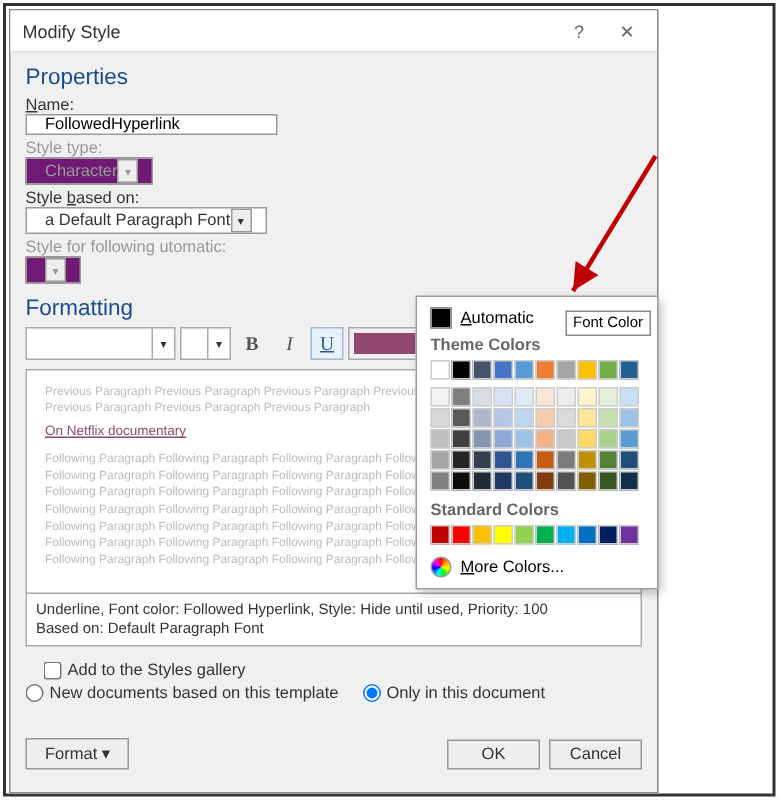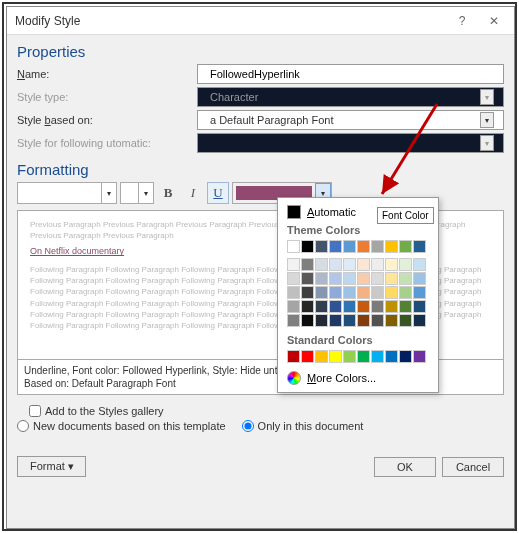--- a/index.html
+++ b/index.html
@@ -1,29 +1,29 @@
 <!DOCTYPE html>
 <html><head>
 <meta charset="utf-8">
 <style>
   * { box-sizing: border-box; margin: 0; padding: 0; font-family: 'Segoe UI', Tahoma, sans-serif; }
   body { background: #fff; width: 519px; height: 533px; overflow: hidden; position: relative; }
   .outer-border { border: 2px solid #333; width: 515px; height: 529px; margin: 2px; background: #fff; position: relative; }
-  .dialog { border: 1px solid #888; width: 509px; height: 523px; margin: 2px; background: #f0f0f0; position: relative; }
+  .dialog { border: 1px solid #888; width: 433px; height: 523px; margin: 2px; background: #f0f0f0; position: relative; }
   .titlebar { height: 28px; background: #fff; display: flex; align-items: center; padding: 0 4px; border-bottom: 1px solid #ddd; }
   .titlebar .title { font-size: 12px; color: #333; flex: 1; padding-left: 4px; }
   .titlebar .btn { width: 32px; height: 26px; display: flex; align-items: center; justify-content: center; font-size: 12px; color: #666; }
   .body { padding: 6px 10px 8px 10px; font-size: 11px; color: #333; }
   .section-hdr { font-size: 15px; color: #1a4d8f; margin: 2px 0 4px 0; }
-  .row { display: flex; align-items: center; margin-bottom: 3px; }
+  .row { display: flex; align-items: flex-start; margin-bottom: 3px; flex-direction: column; }
   .row .lbl { width: 180px; font-size: 11px; color: #333; }
   .row .lbl.disabled { color: #999; }
   .row input.txt, .row .combo { flex: 1; height: 20px; border: 1px solid #999; background: #fff; font-size: 11px; padding: 0 12px; }
   .row .combo { display: flex; align-items: center; justify-content: space-between; }
-  .row .combo.disabled { background: #0f172a; color: #999; }
+  .row .combo.disabled { background: #701a75; color: #999; }
   .row .combo .arrow { width: 14px; height: 16px; border: 1px solid #999; background: #eee; display:flex; align-items:center; justify-content:center; font-size:8px; margin-right:-3px;}
   .fmt-section { margin-top: 8px; }
   .fmt-bar { display: flex; align-items: center; gap: 3px; margin: 4px 0 6px 0; }
   .fmt-bar .drop { width: 100px; height: 22px; border: 1px solid #aaa; background: #fff; display:flex; }
   .fmt-bar .drop.sm { width: 34px; }
   .fmt-bar .drop .arr { width: 15px; border-left: 1px solid #aaa; display:flex;align-items:center;justify-content:center;font-size:8px;}
   .fmt-bar .drop .fill { flex:1; }
   .fmt-bar .ibtn { width: 22px; height: 22px; display:flex; align-items:center; justify-content:center; font-size:13px; font-family: 'Times New Roman', serif; color:#555; }
   .fmt-bar .ibtn.bold { font-weight: bold; }
   .fmt-bar .ibtn.italic { font-style: italic; }

